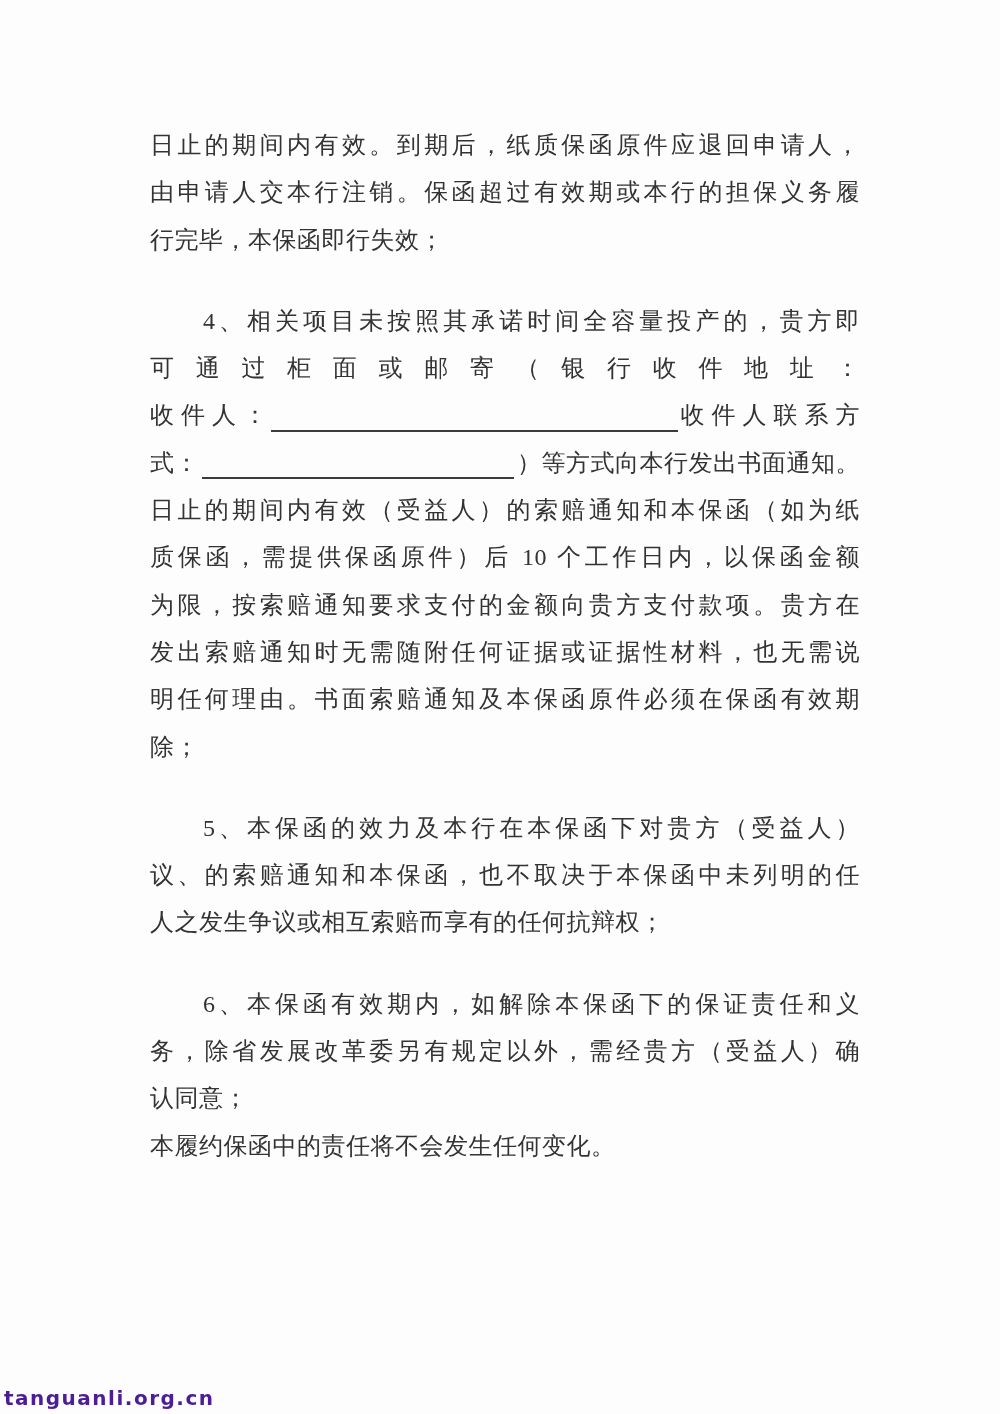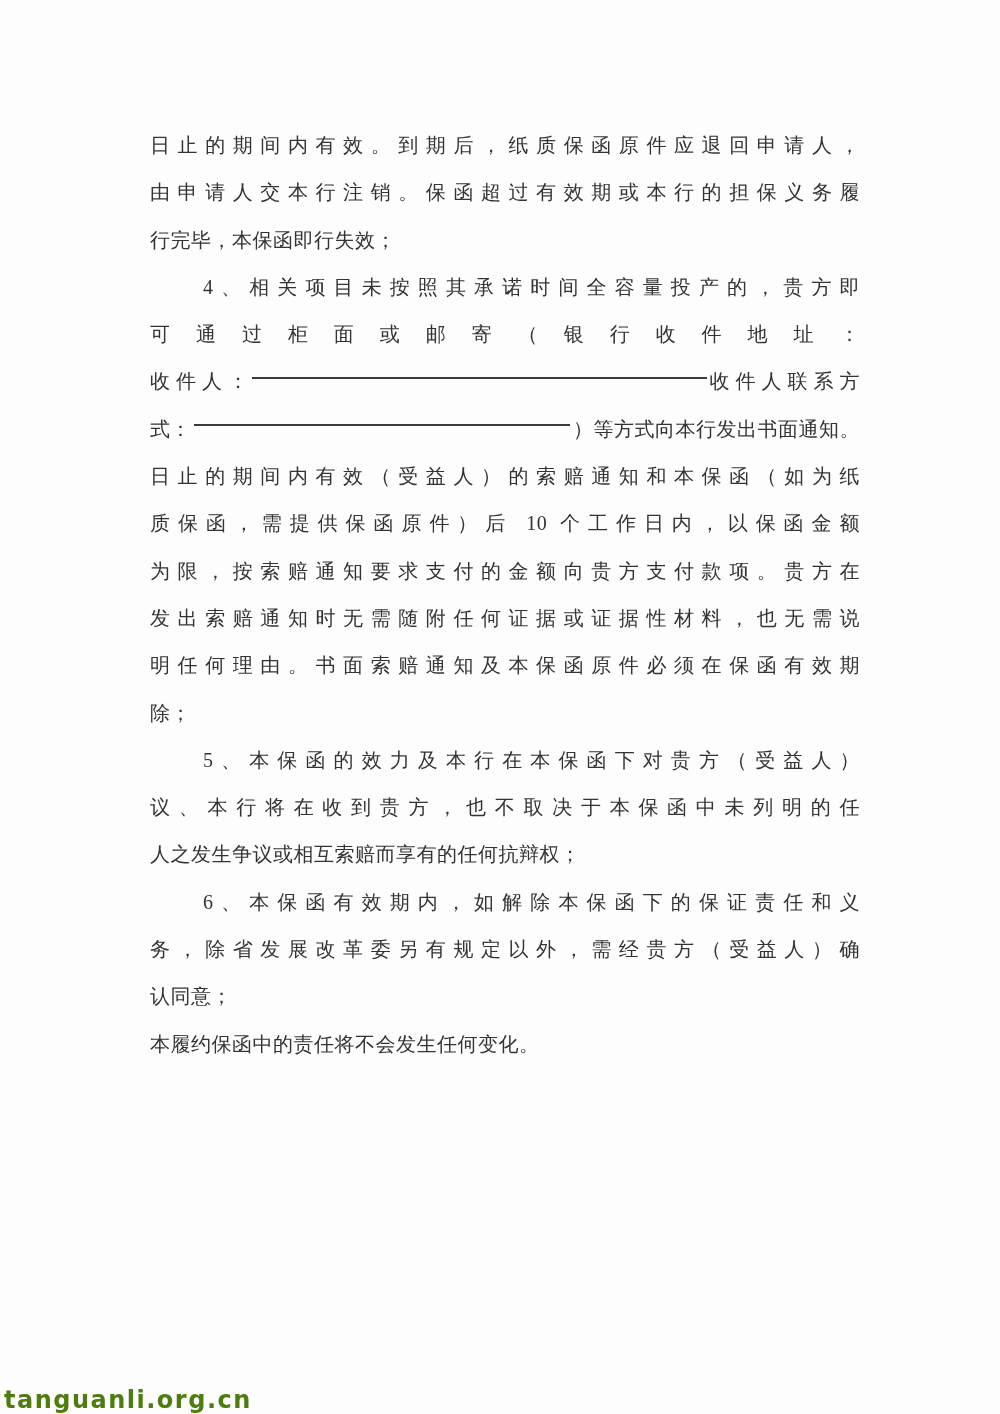--- a/index.html
+++ b/index.html
@@ -13,40 +13,41 @@
     height: 1414px;
     background: #fdfdfd;
     overflow: hidden;
     font-family: "Liberation Serif", serif;
   }
   .doc-body {
     position: absolute;
     left: 150px;
     top: 122px;
     width: 710px;
-    font-size: 20px;
+    font-size: 24px;
     line-height: 47.3px;
     color: #333333;
     letter-spacing: 0.5px;
   }
   .line {
     height: 47.3px;
     text-align: left;
   }
   
   .jl {
     text-align: justify;
     text-align-last: justify;
   }
   .indent {
     text-indent: 53px;
+    margin-top: 34px;
   }
   .flex {
     display: flex;
-    align-items: center;
+    align-items: flex-end;
   }
   .flex .seg {
     white-space: pre;
   }
   .flex .blank {
     flex: 1 1 auto;
     border-bottom: 2px solid #3b3b3b;
     margin: 0 3px 8px 3px;
   }
   .pagenum {
@@ -59,23 +60,23 @@
     font-size: 24px;
     letter-spacing: 4px;
     color: #2f2f2f;
   }
   .watermark {
     position: absolute;
     left: 4px;
     top: 1386px;
     font-family: "DejaVu Sans", sans-serif;
     font-weight: bold;
-    font-size: 24px;
+    font-size: 20px;
     letter-spacing: 1.5px;
-    color: #4d7c0f;
+    color: #4c1d95;
   }
 </style>
 </head>
 <body>
 
 <div class="page">
   <div class="doc-body">
       <div class="line jl">日止的期间内有效。到期后，纸质保函原件应退回申请人，</div>
       <div class="line jl">由申请人交本行注销。保函超过有效期或本行的担保义务履</div>
       <div class="line">行完毕，本保函即行失效；</div>
@@ -91,21 +92,21 @@
         <span class="blank"></span>
         <span class="seg">）等方式向本行发出书面通知。</span>
       </div>
       <div class="line jl">日止的期间内有效（受益人）的索赔通知和本保函（如为纸</div>
       <div class="line jl">质保函，需提供保函原件）后 10 个工作日内，以保函金额</div>
       <div class="line jl">为限，按索赔通知要求支付的金额向贵方支付款项。贵方在</div>
       <div class="line jl">发出索赔通知时无需随附任何证据或证据性材料，也无需说</div>
       <div class="line jl">明任何理由。书面索赔通知及本保函原件必须在保函有效期</div>
       <div class="line">除；</div>
       <div class="line jl indent">5、本保函的效力及本行在本保函下对贵方（受益人）</div>
-      <div class="line jl">议、本行将在收到贵方，也不取决于本保函中未列明的任</div>
+      <div class="line jl">议、的索赔通知和本保函，也不取决于本保函中未列明的任</div>
       <div class="line">人之发生争议或相互索赔而享有的任何抗辩权；</div>
       <div class="line jl indent">6、本保函有效期内，如解除本保函下的保证责任和义</div>
       <div class="line jl">务，除省发展改革委另有规定以外，需经贵方（受益人）确</div>
       <div class="line">认同意；</div>
       <div class="line">本履约保函中的责任将不会发生任何变化。</div>
     </div>
   <div class="watermark">tanguanli.org.cn</div>
 </div>
 
 </body></html>

